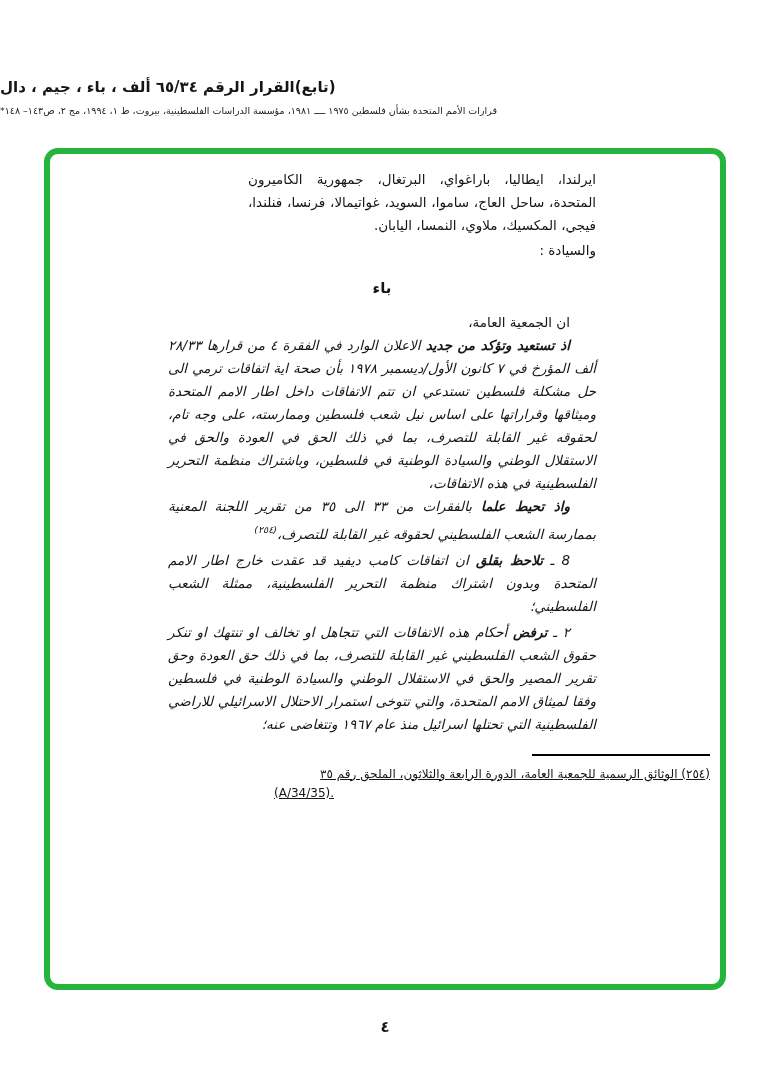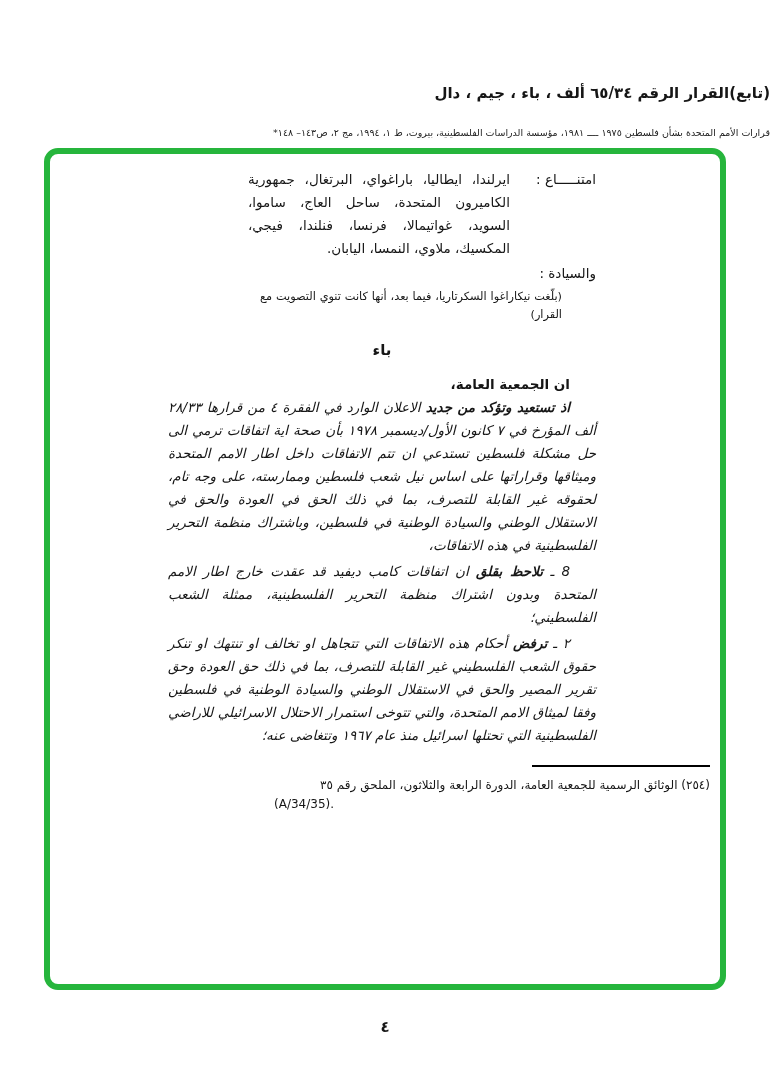--- a/index.html
+++ b/index.html
@@ -5,73 +5,72 @@
   *{margin:0;padding:0;box-sizing:border-box;}
   html,body{width:770px;height:1086px;}
   body{
     position:relative;
     background:#ffffff;
     color:#161616;
     font-family:"DejaVu Sans",sans-serif;
     direction:rtl;
     overflow:hidden;
   }
-  .doc-header{position:absolute;top:84px;right:0;width:770px;text-align:right;}
+  .doc-header{position:absolute;top:78px;right:0;width:770px;text-align:left;}
   .doc-title{font-size:15px;font-weight:bold;}
-  .doc-source{margin-top:25px;font-size:9.5px;color:#1c1c1c;}
+  .doc-source{margin-top:9px;font-size:9.5px;color:#1c1c1c;}
   .frame{
     position:absolute;top:148px;right:44px;width:682px;height:842px;
     border:6px solid #26b53c;border-radius:14px;overflow:hidden;background:#fff;
   }
   .frame-inner{padding:14px 124px 0 118px;font-size:13.5px;line-height:23px;}
   .vote-row{display:flex;gap:8px;width:348px;}
   .vote-row.absent{margin-top:2px;}
   .vote-label{flex:0 0 78px;white-space:nowrap;}
   .vote-list{flex:1;text-align:justify;}
   .vote-note{width:302px;margin:3px 34px 0 0;font-size:11.3px;line-height:18px;text-align:justify;}
   .section-heading{text-align:center;font-size:15px;font-weight:bold;margin:15px 0 11px;}
-  .intro{font-weight:bold;text-indent:26px;}
+  .intro{font-weight:normal;text-indent:26px;}
   .para{text-align:justify;text-indent:26px;font-style:italic;}
   .para .lead{font-weight:bold;}
   .para.item{margin-top:3px;}
   .fn-ref{font-size:9.5px;}
-  .footnote{width:436px;margin:18px -114px 0 auto;font-size:12px;line-height:19px;}
+  .footnote{width:436px;margin:18px -114px 0 auto;font-size:12px;line-height:19px;text-decoration:underline;}
   .footnote-rule{width:178px;height:2px;background:#000;margin-bottom:9px;}
   .footnote-line{text-align:right;}
   .footnote-line2{padding-right:62px;text-align:left;}
   .page-number{position:absolute;top:1018px;right:0;width:770px;text-align:center;font-size:15px;font-weight:bold;}
 </style>
 </head>
 <body>
 
 <header class="doc-header">
   <div class="doc-title">(تابع)القرار الرقم ٦٥/٣٤ ألف ، باء ، جيم ، دال</div>
   <div class="doc-source">قرارات الأمم المتحدة بشأن فلسطين ١٩٧٥ ــــ ١٩٨١، مؤسسة الدراسات الفلسطينية، بيروت، ط ١، ١٩٩٤، مج ٢، ص١٤٣– ١٤٨*</div>
 </header>
 
 <section class="frame" style="border-color: rgb(38, 181, 60);">
   <div class="frame-inner">
 
     <div class="vote-row">
-      <span class="vote-label">امتنـــــاع :</span>
       <span class="vote-list">ايرلندا، ايطاليا، باراغواي، البرتغال، جمهورية الكاميرون المتحدة، ساحل العاج، ساموا، السويد، غواتيمالا، فرنسا، فنلندا، فيجي، المكسيك، ملاوي، النمسا، اليابان.</span>
     </div>
 
     <div class="vote-row absent">
       <span class="vote-label">والسيادة :</span>
     </div>
 
-    <p class="vote-note">(بلّغت نيكاراغوا السكرتاريا، فيما بعد، أنها كانت تنوي التصويت مع القرار)</p>
 
     <h2 class="section-heading">باء</h2>
 
     <p class="intro">ان الجمعية العامة،</p>
 
     <p class="para"><span class="lead">اذ تستعيد وتؤكد من جديد</span><span> الاعلان الوارد في الفقرة ٤ من قرارها ٢٨/٣٣ ألف المؤرخ في ٧ كانون الأول/ديسمبر ١٩٧٨ بأن صحة اية اتفاقات ترمي الى حل مشكلة فلسطين تستدعي ان تتم الاتفاقات داخل اطار الامم المتحدة وميثاقها وقراراتها على اساس نيل شعب فلسطين وممارسته، على وجه تام، لحقوقه غير القابلة للتصرف، بما في ذلك الحق في العودة والحق في الاستقلال الوطني والسيادة الوطنية في فلسطين، وباشتراك منظمة التحرير الفلسطينية في هذه الاتفاقات،</span></p>
 
+    <p class="para"><span class="lead">واذ تحيط علما</span><span> بالفقرات من ٣٣ الى ٣٥ من تقرير اللجنة المعنية بممارسة الشعب الفلسطيني لحقوقه غير القابلة للتصرف،</span><sup class="fn-ref">(٢٥٤)</sup></p>
 
     <p class="para item"><span>8 ـ </span><span class="lead">تلاحظ بقلق</span><span> ان اتفاقات كامب ديفيد قد عقدت خارج اطار الامم المتحدة وبدون اشتراك منظمة التحرير الفلسطينية، ممثلة الشعب الفلسطيني؛</span></p>
 
     <p class="para item"><span>٢ ـ </span><span class="lead">ترفض</span><span> أحكام هذه الاتفاقات التي تتجاهل او تخالف او تنتهك او تنكر حقوق الشعب الفلسطيني غير القابلة للتصرف، بما في ذلك حق العودة وحق تقرير المصير والحق في الاستقلال الوطني والسيادة الوطنية في فلسطين وفقا لميثاق الامم المتحدة، والتي تتوخى استمرار الاحتلال الاسرائيلي للاراضي الفلسطينية التي تحتلها اسرائيل منذ عام ١٩٦٧ وتتغاضى عنه؛</span></p>
 
     <div class="footnote">
       <div class="footnote-rule"></div>
       <p class="footnote-line">(٢٥٤) الوثائق الرسمية للجمعية العامة، الدورة الرابعة والثلاثون، الملحق رقم ٣٥</p>
       <p class="footnote-line2"><span dir="ltr">(A/34/35).</span></p>
     </div>

